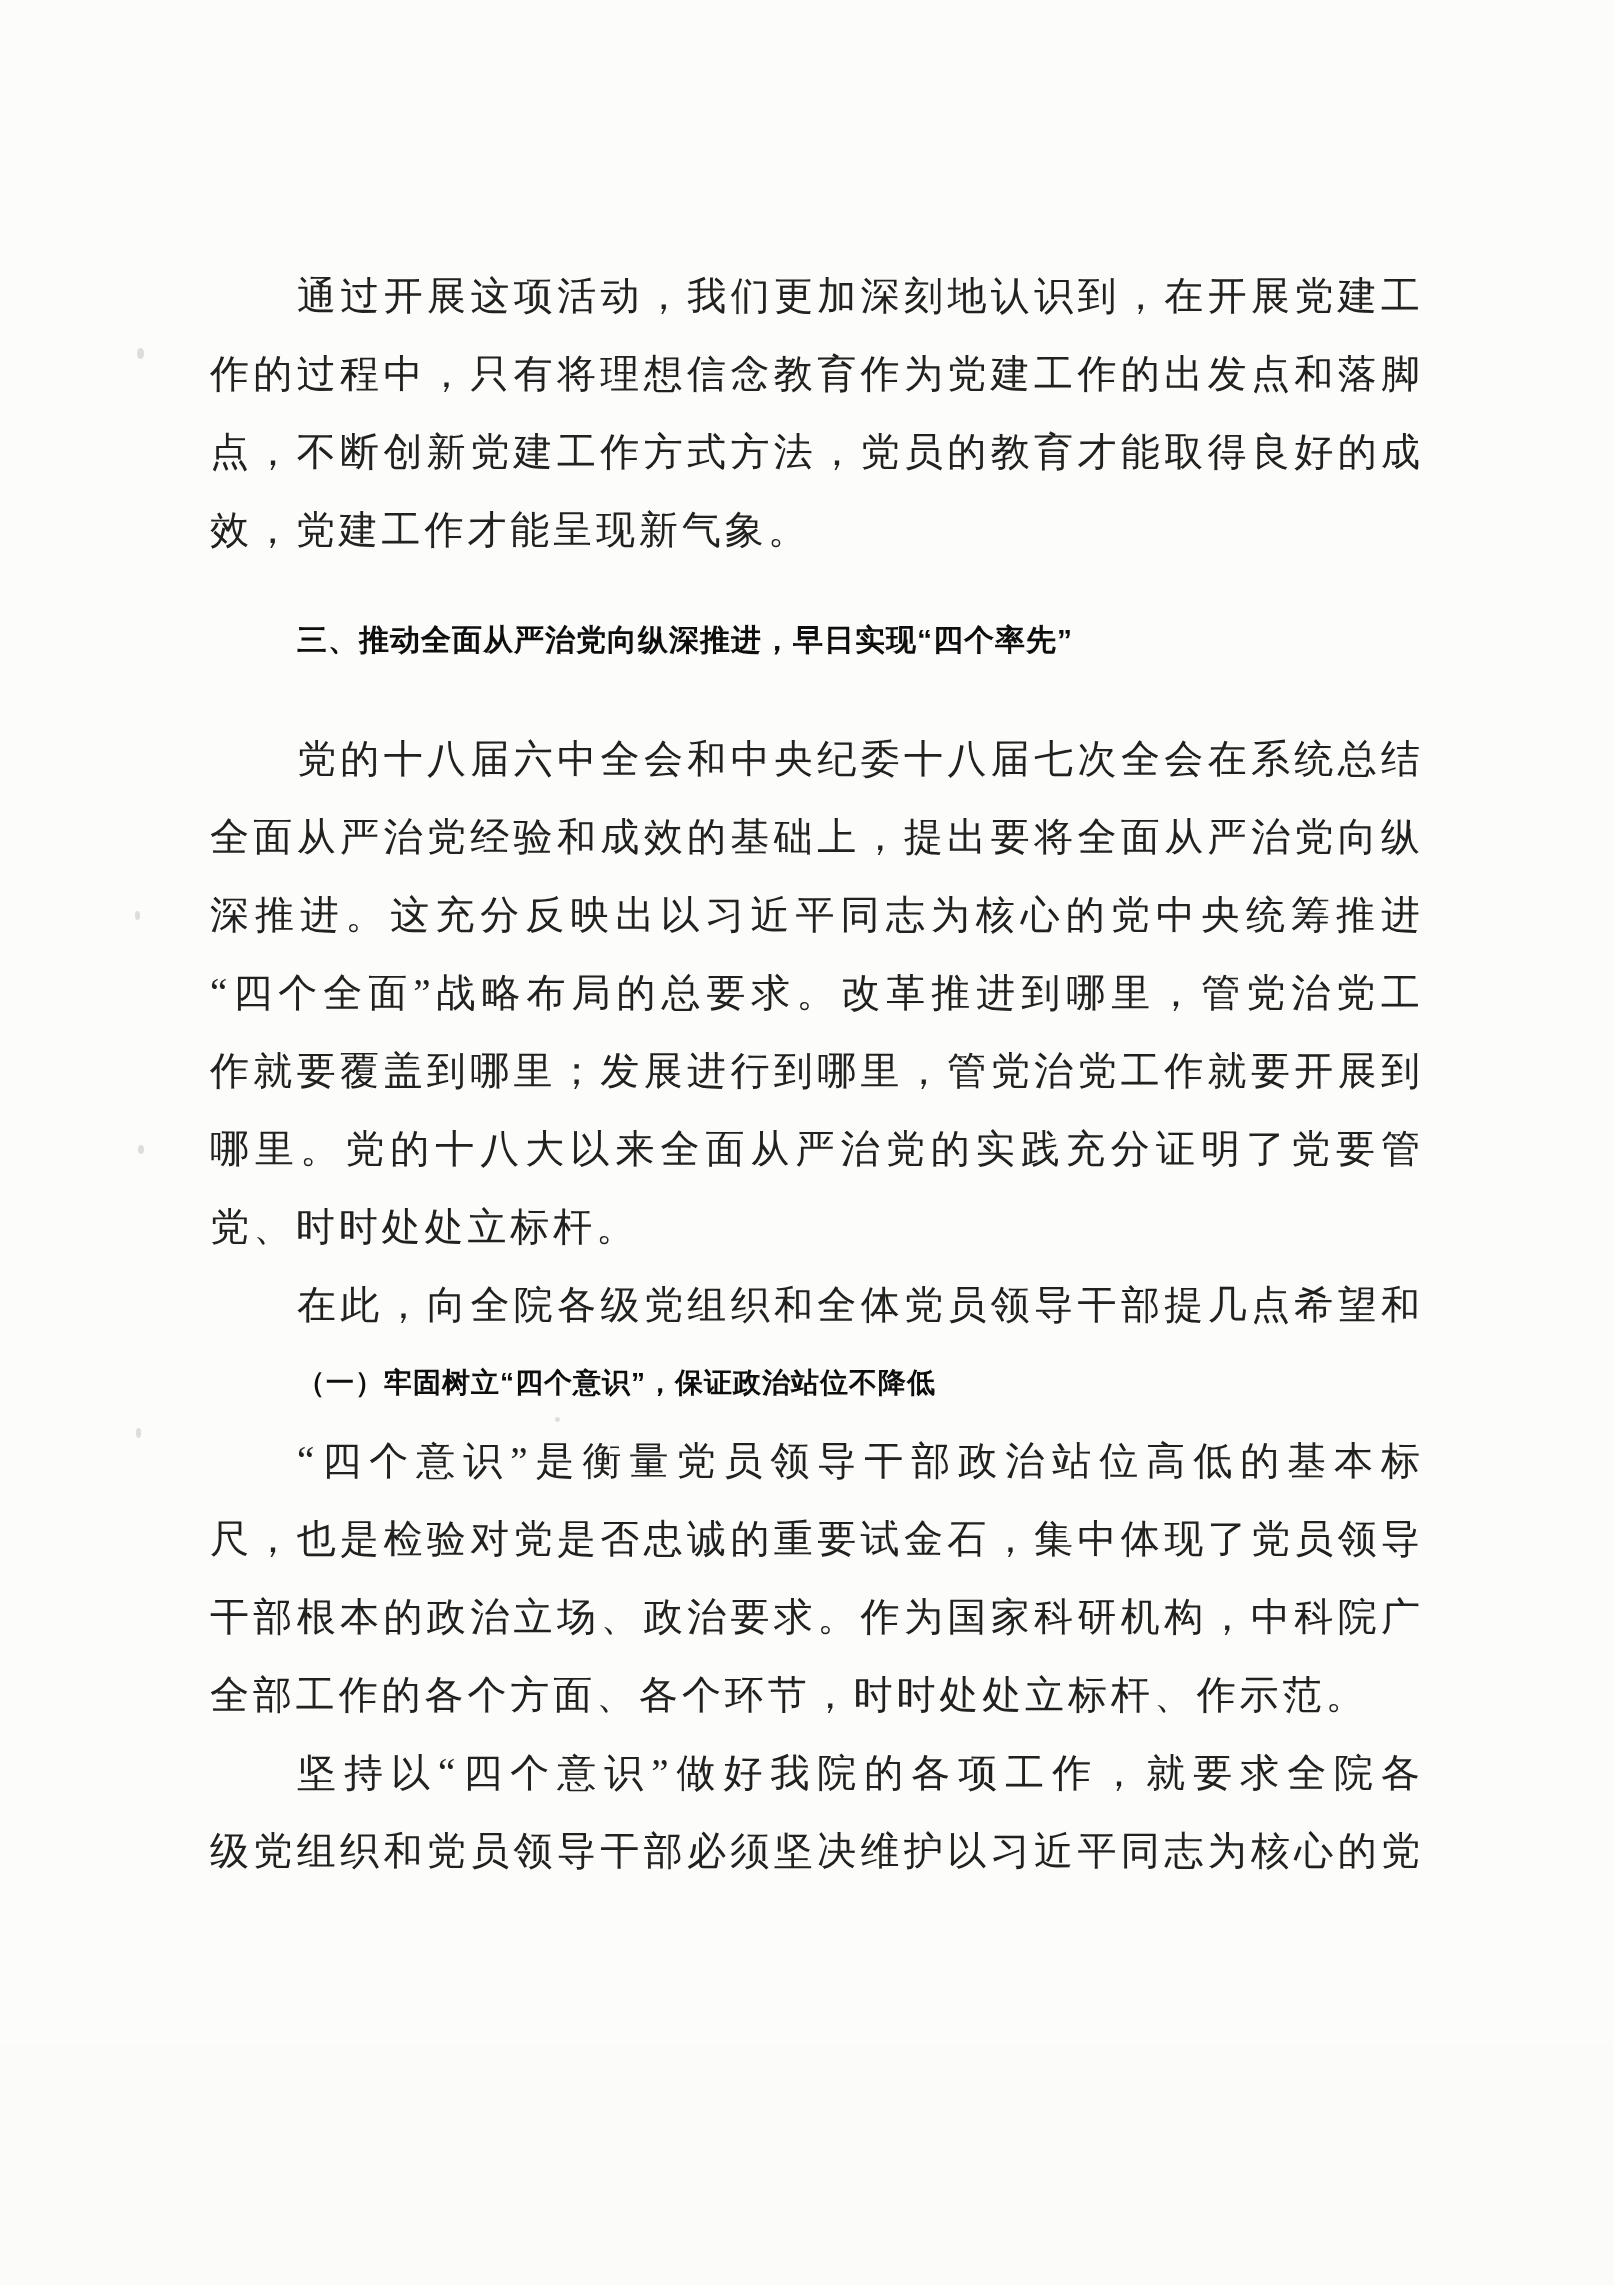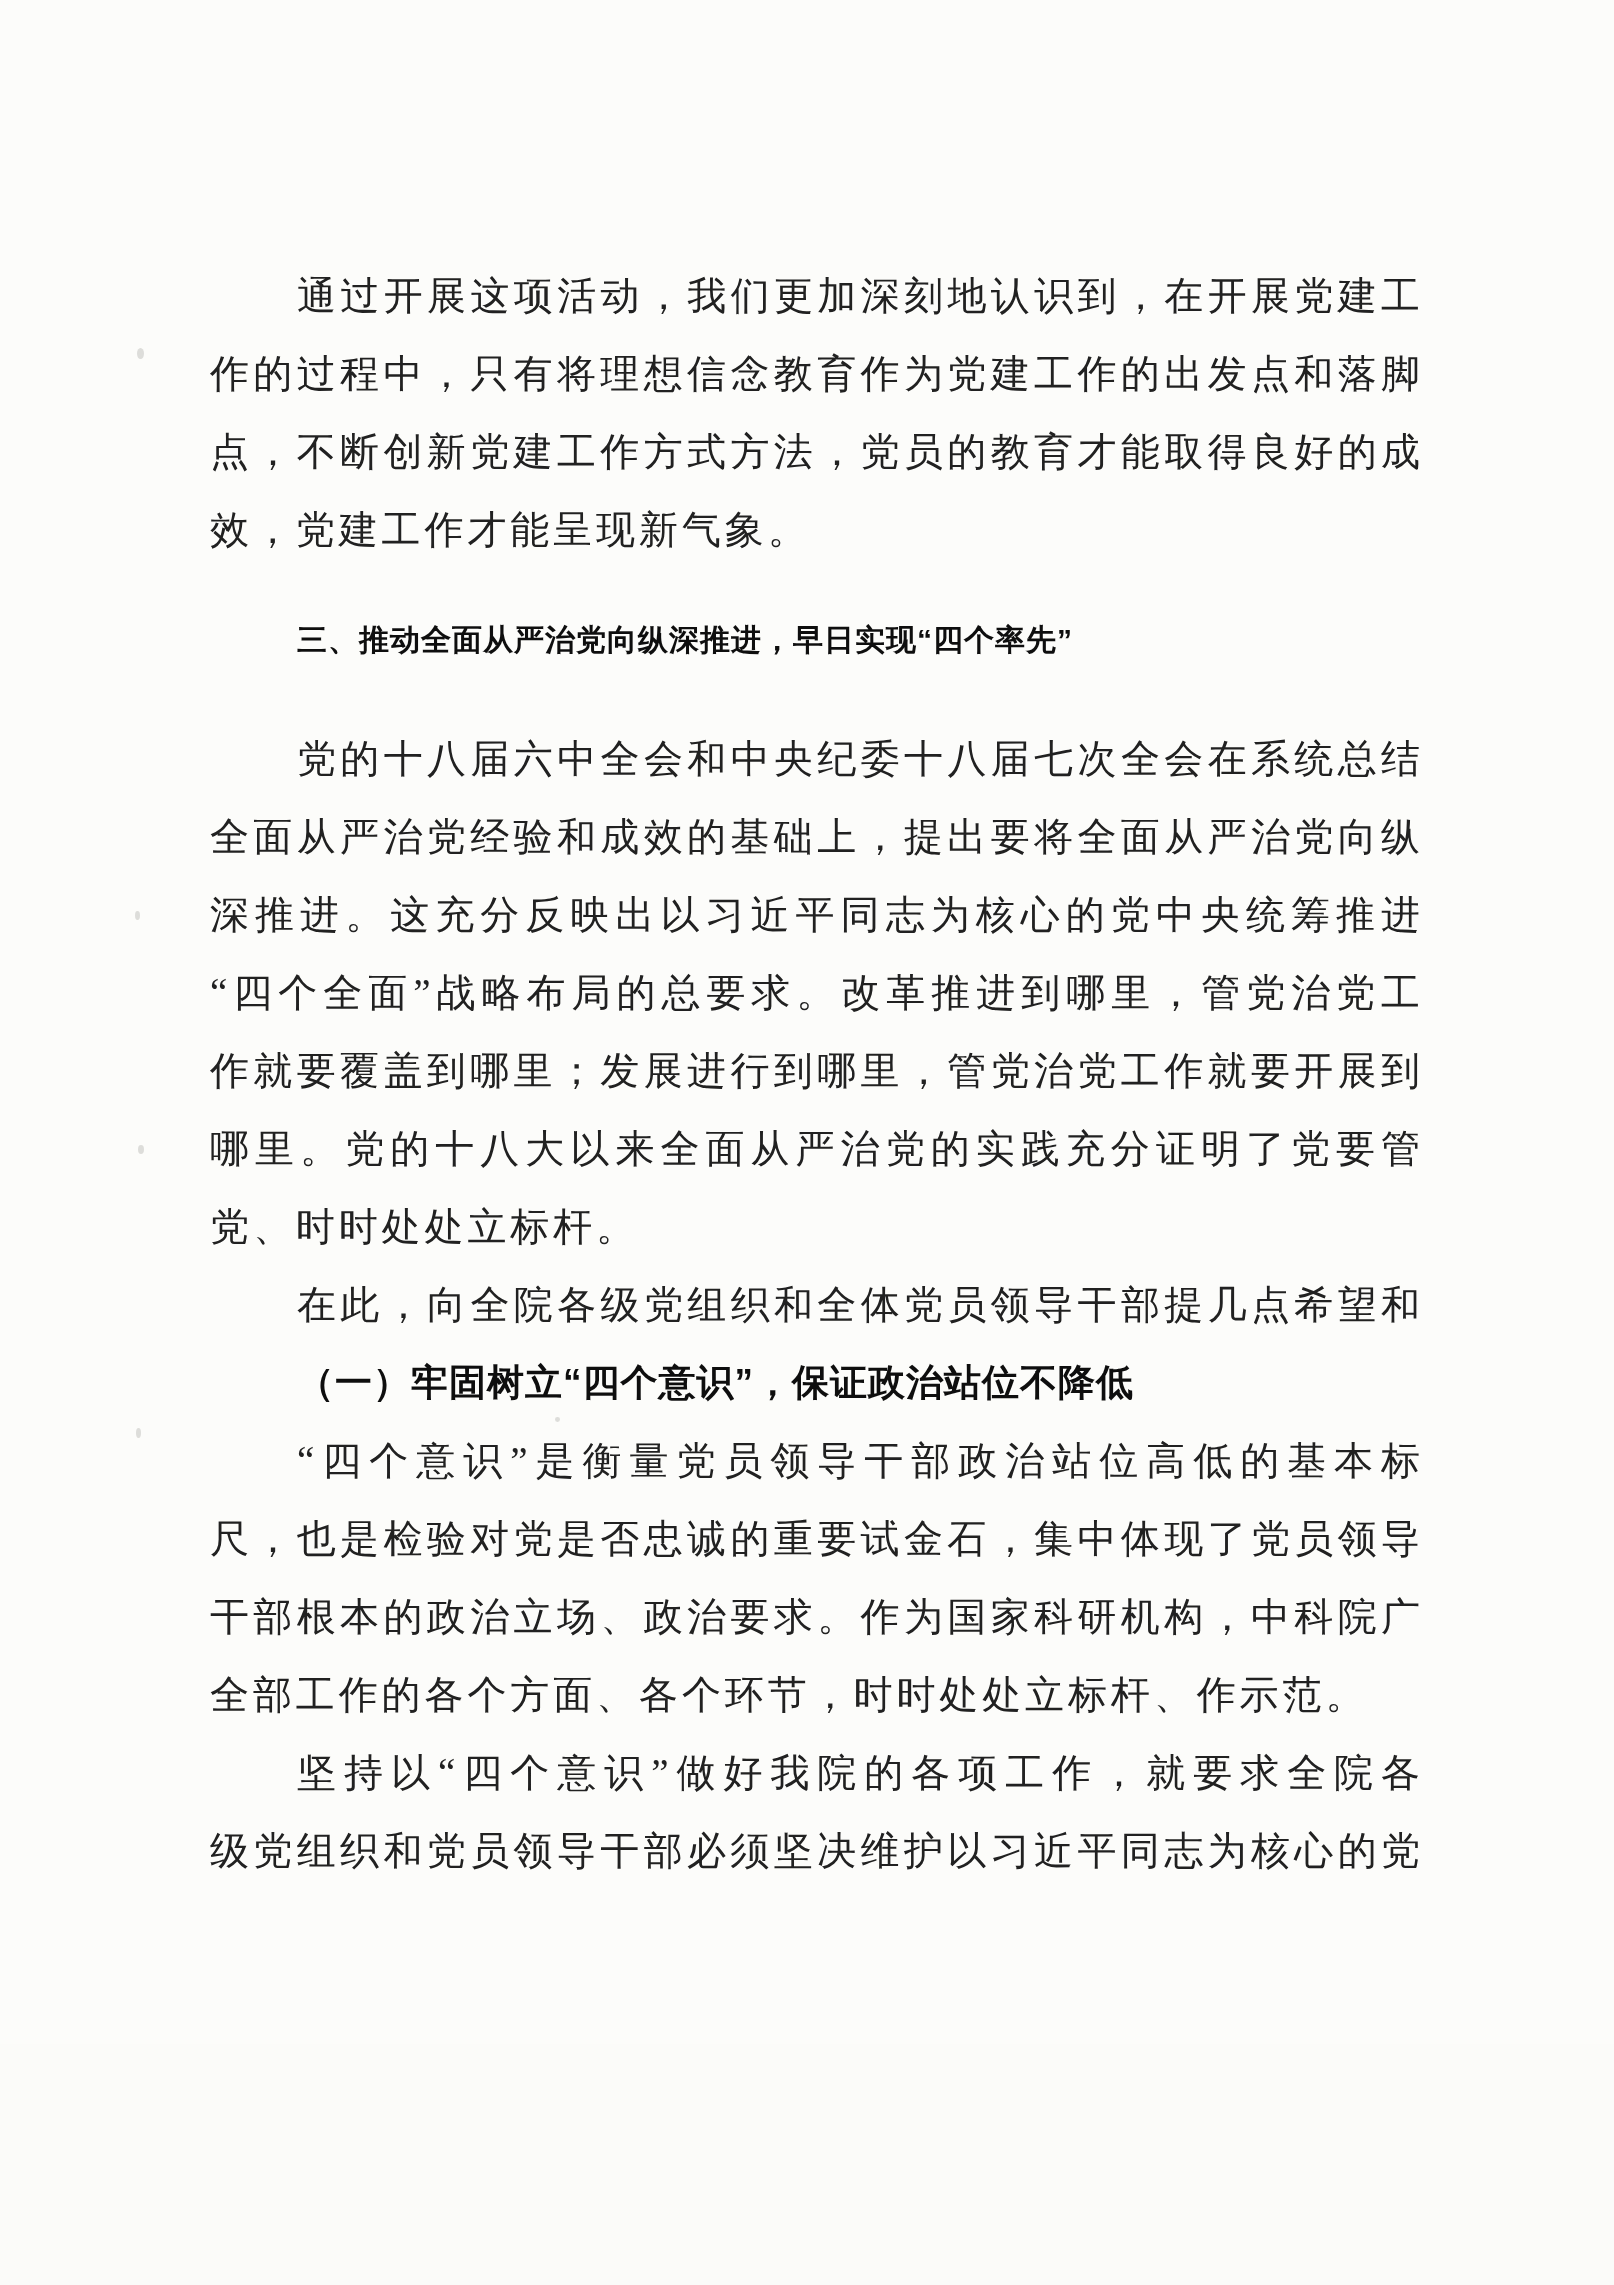--- a/index.html
+++ b/index.html
@@ -35,21 +35,21 @@
     font-family: "Liberation Sans", "DejaVu Sans", sans-serif;
     font-weight: 700;
     font-size: 30px;
     letter-spacing: 1px;
     color: #0e0e0e;
     margin: 31.5px 0 41px 0;
   }
   .line.heading2 {
     font-family: "Liberation Sans", "DejaVu Sans", sans-serif;
     font-weight: 700;
-    font-size: 37px;
+    font-size: 28px;
     letter-spacing: 1px;
     color: #0e0e0e;
   }
   .page-number {
     position: absolute;
     top: 2060px; left: 1225px;
     width: 217px;
     font-size: 49px;
     line-height: 47px;
     letter-spacing: 3px;

